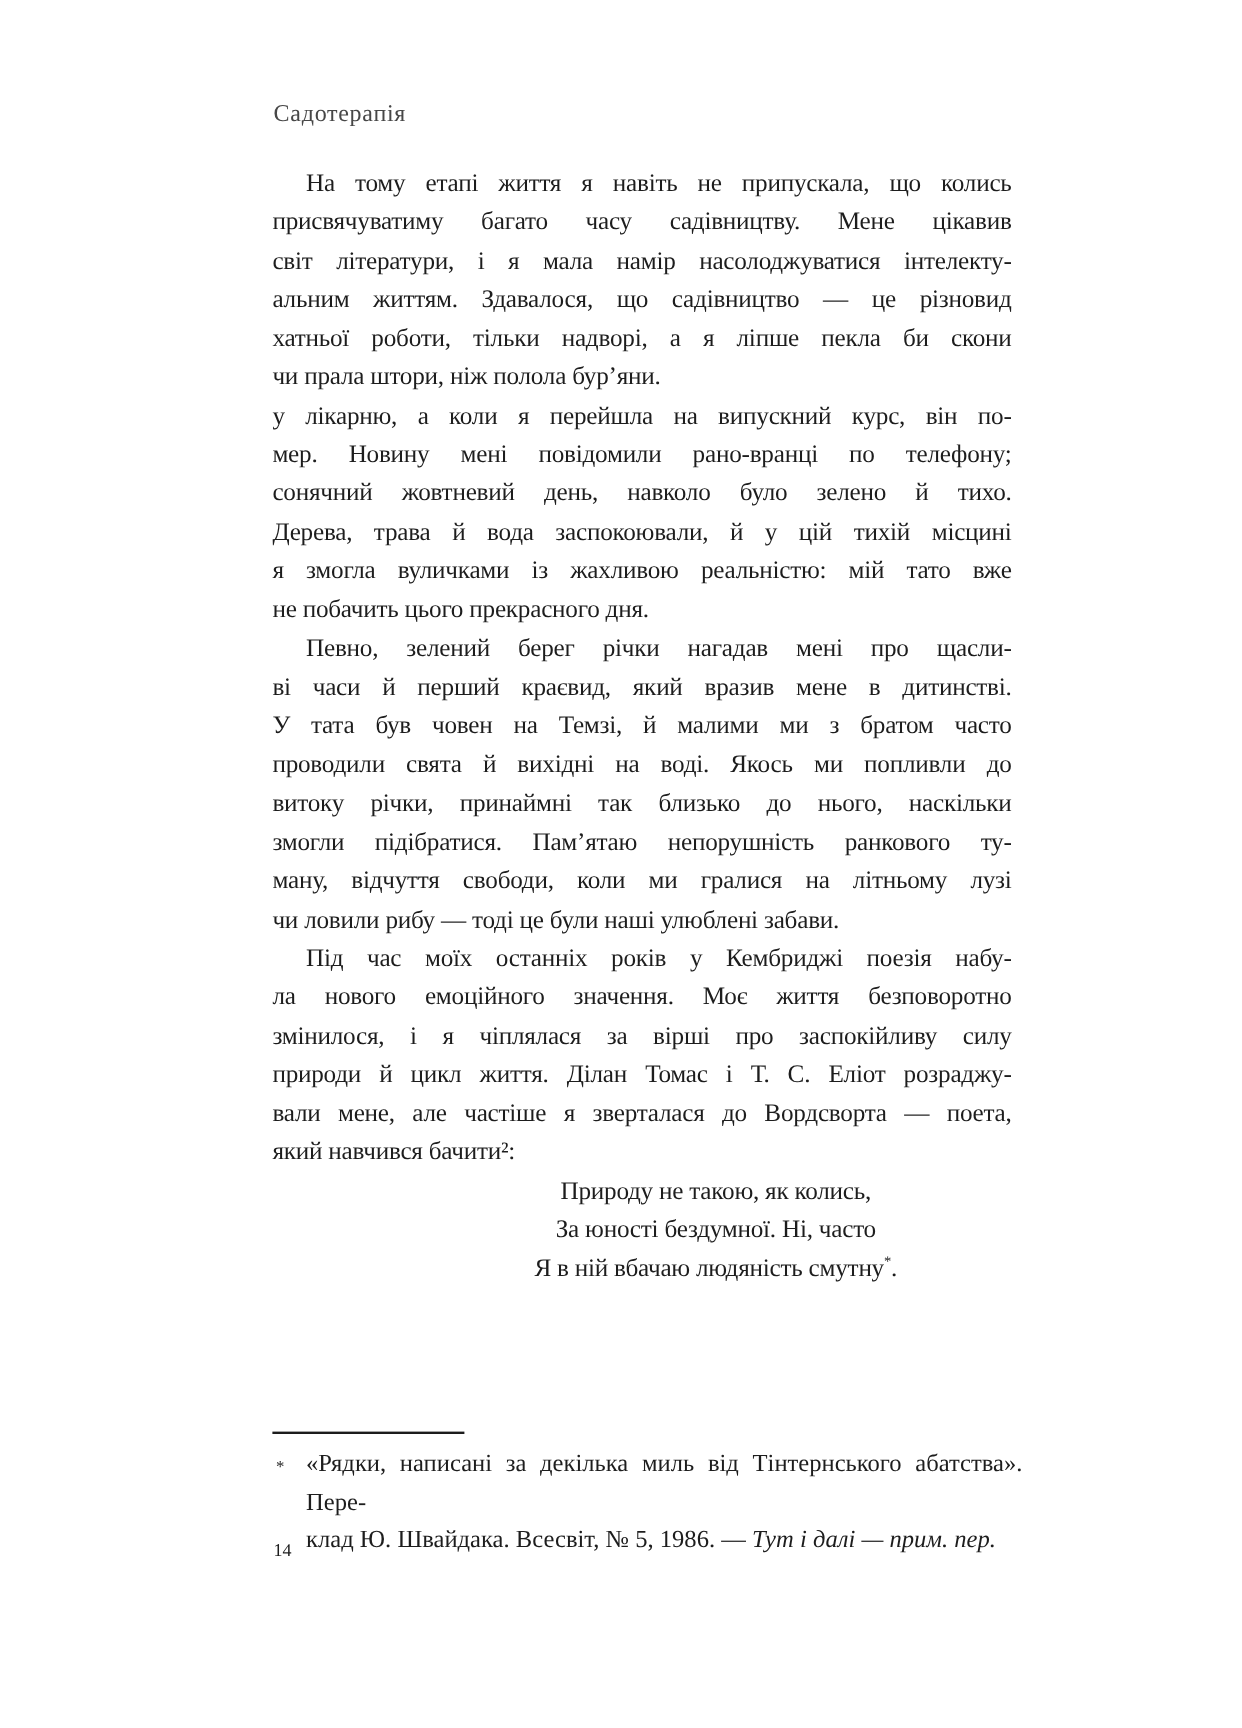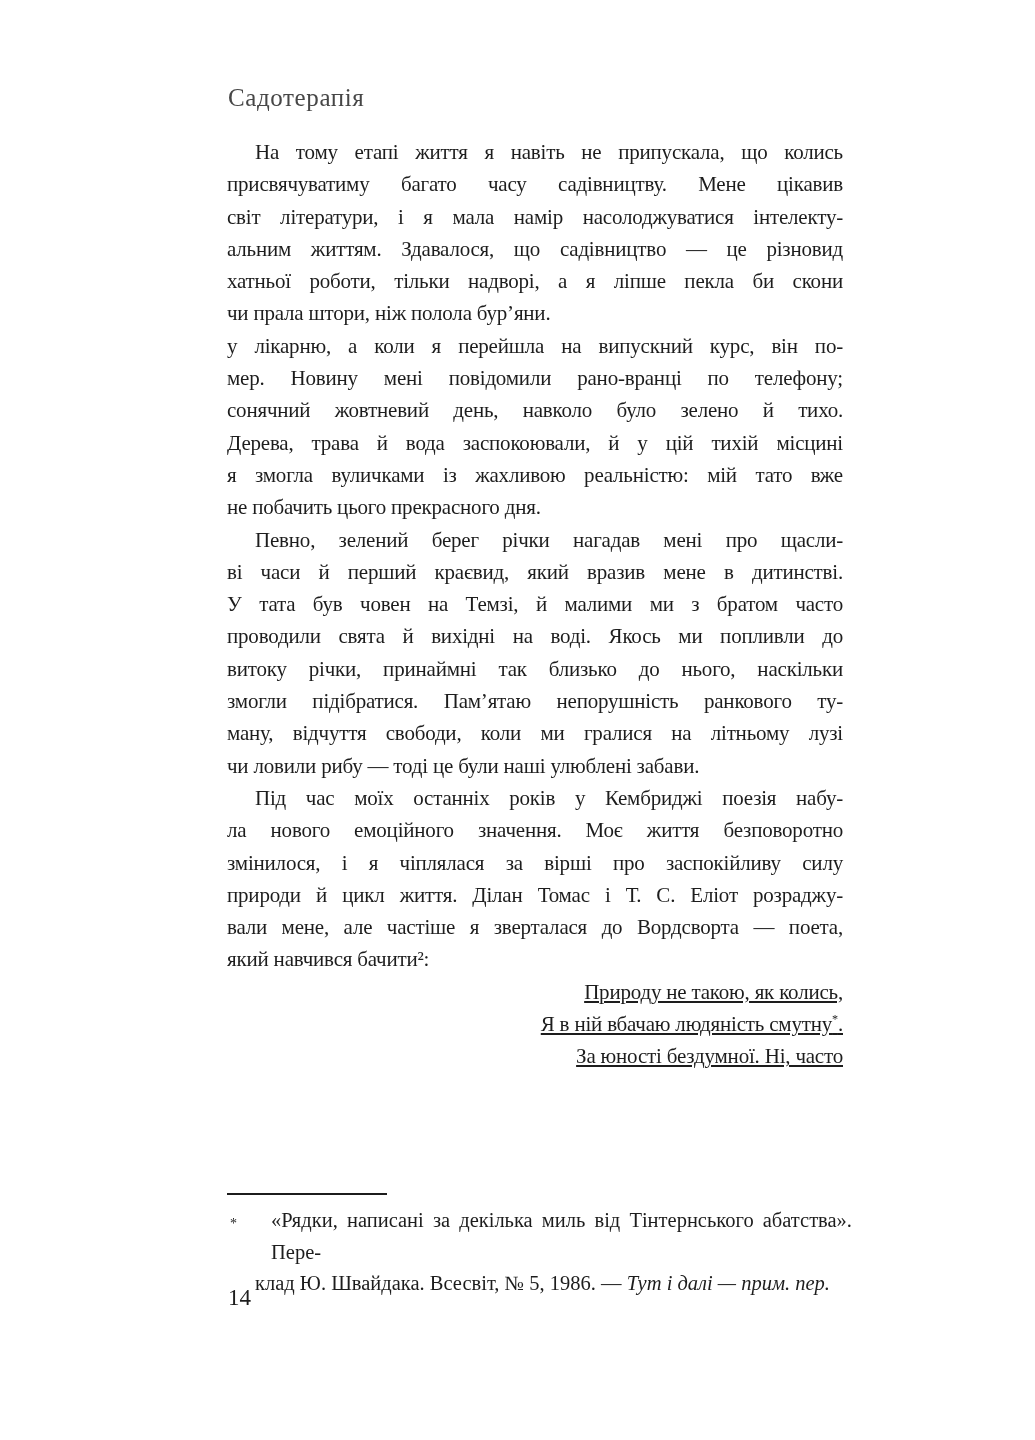--- a/index.html
+++ b/index.html
@@ -13,21 +13,21 @@
     height: 1440px;
     background: #ffffff;
     color: #1d1d1d;
     font-family: "Liberation Serif", "DejaVu Serif", serif;
     overflow: hidden;
   }
   .running-head {
     position: absolute;
     left: 228px;
     top: 84px;
-    font-size: 25px;
+    font-size: 20px;
     letter-spacing: 0.6px;
     color: #474747;
   }
   .text-block {
     position: absolute;
     left: 227px;
     top: 136px;
     width: 616px;
     font-size: 21px;
     line-height: 32.3px;
@@ -40,23 +40,22 @@
     text-align-last: justify;
     white-space: normal;
   }
   .line.para-first { text-indent: 28px; }
   .line.para-last { text-align-last: left; }
   .poem {
     margin-left: 123px;
     margin-top: 0;
   }
   .poem-line {
-    text-align: right;
+    text-align: center;
     line-height: 32.3px;
-    text-decoration: underline;
   }
   sup.fn-ref {
     font-size: 58%;
     vertical-align: super;
     line-height: 0;
   }
   .footnote {
     position: absolute;
     left: 227px;
     top: 1193px;
@@ -76,31 +75,30 @@
   }
   .footnote-marker {
     position: absolute;
     left: 3px;
     top: 3px;
     font-size: 14px;
   }
   .footnote-line.justify {
     text-align: justify;
     text-align-last: justify;
-    margin-left: 16px;
   }
   .footnote-line em {
     font-style: italic;
     margin-top: 20px;
   }
   .page-number {
     position: absolute;
     left: 228px;
     top: 1285px;
-    font-size: 23px;
+    font-size: 15px;
     color: #1d1d1d;
   }
 </style>
 </head>
 <body>
 
 <div class="page">
 
   <div class="running-head">Садотерапія</div>
 
@@ -138,22 +136,22 @@
           <div class="line">ла нового емоційного значення. Моє життя безповоротно</div>
           <div class="line">змінилося, і я чіплялася за вірші про заспокійливу силу</div>
           <div class="line">природи й цикл життя. Ділан Томас і Т. С. Еліот розраджу-</div>
           <div class="line">вали мене, але частіше я зверталася до Вордсворта — поета,</div>
           <div class="line para-last">який навчився бачити²:</div>
         </div>
       </section>
 
     <div class="poem">
       <div class="poem-line">Природу не такою, як колись,</div>
+      <div class="poem-line">За юності бездумної. Ні, часто</div>
       <div class="poem-line"><span>Я в ній вбачаю людяність смутну</span><sup class="fn-ref">*</sup><span>.</span></div>
-      <div class="poem-line">За юності бездумної. Ні, часто</div>
     </div>
 
   </main>
 
   <div class="footnote">
     <div class="footnote-rule"></div>
     <div class="footnote-body">
       <span class="footnote-marker">*</span>
       <div class="footnote-line justify">«Рядки, написані за декілька миль від Тінтернського абатства». Пере-</div>
       <div class="footnote-line"><span>клад Ю. Швайдака. Всесвіт, № 5, 1986. — </span><em>Тут і далі — прим. пер.</em></div>

